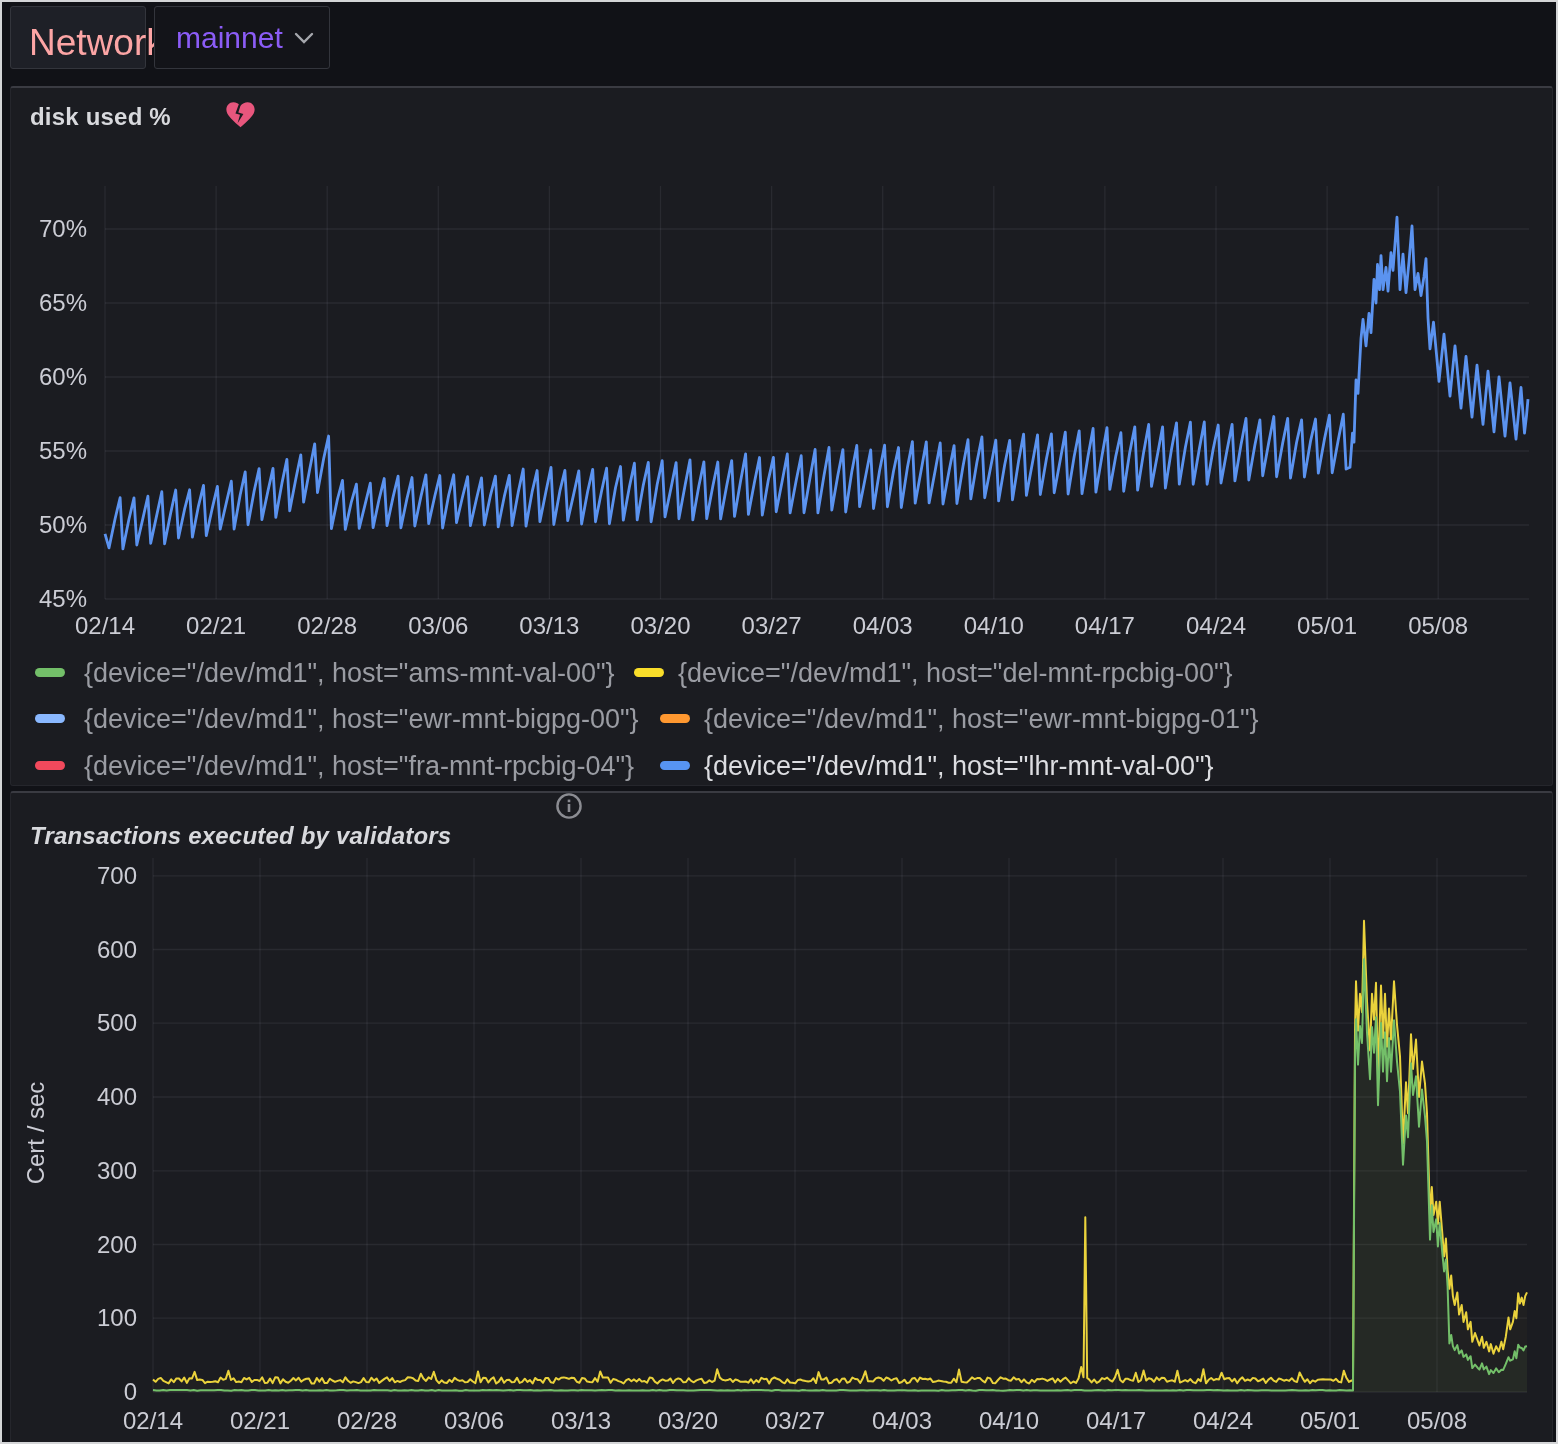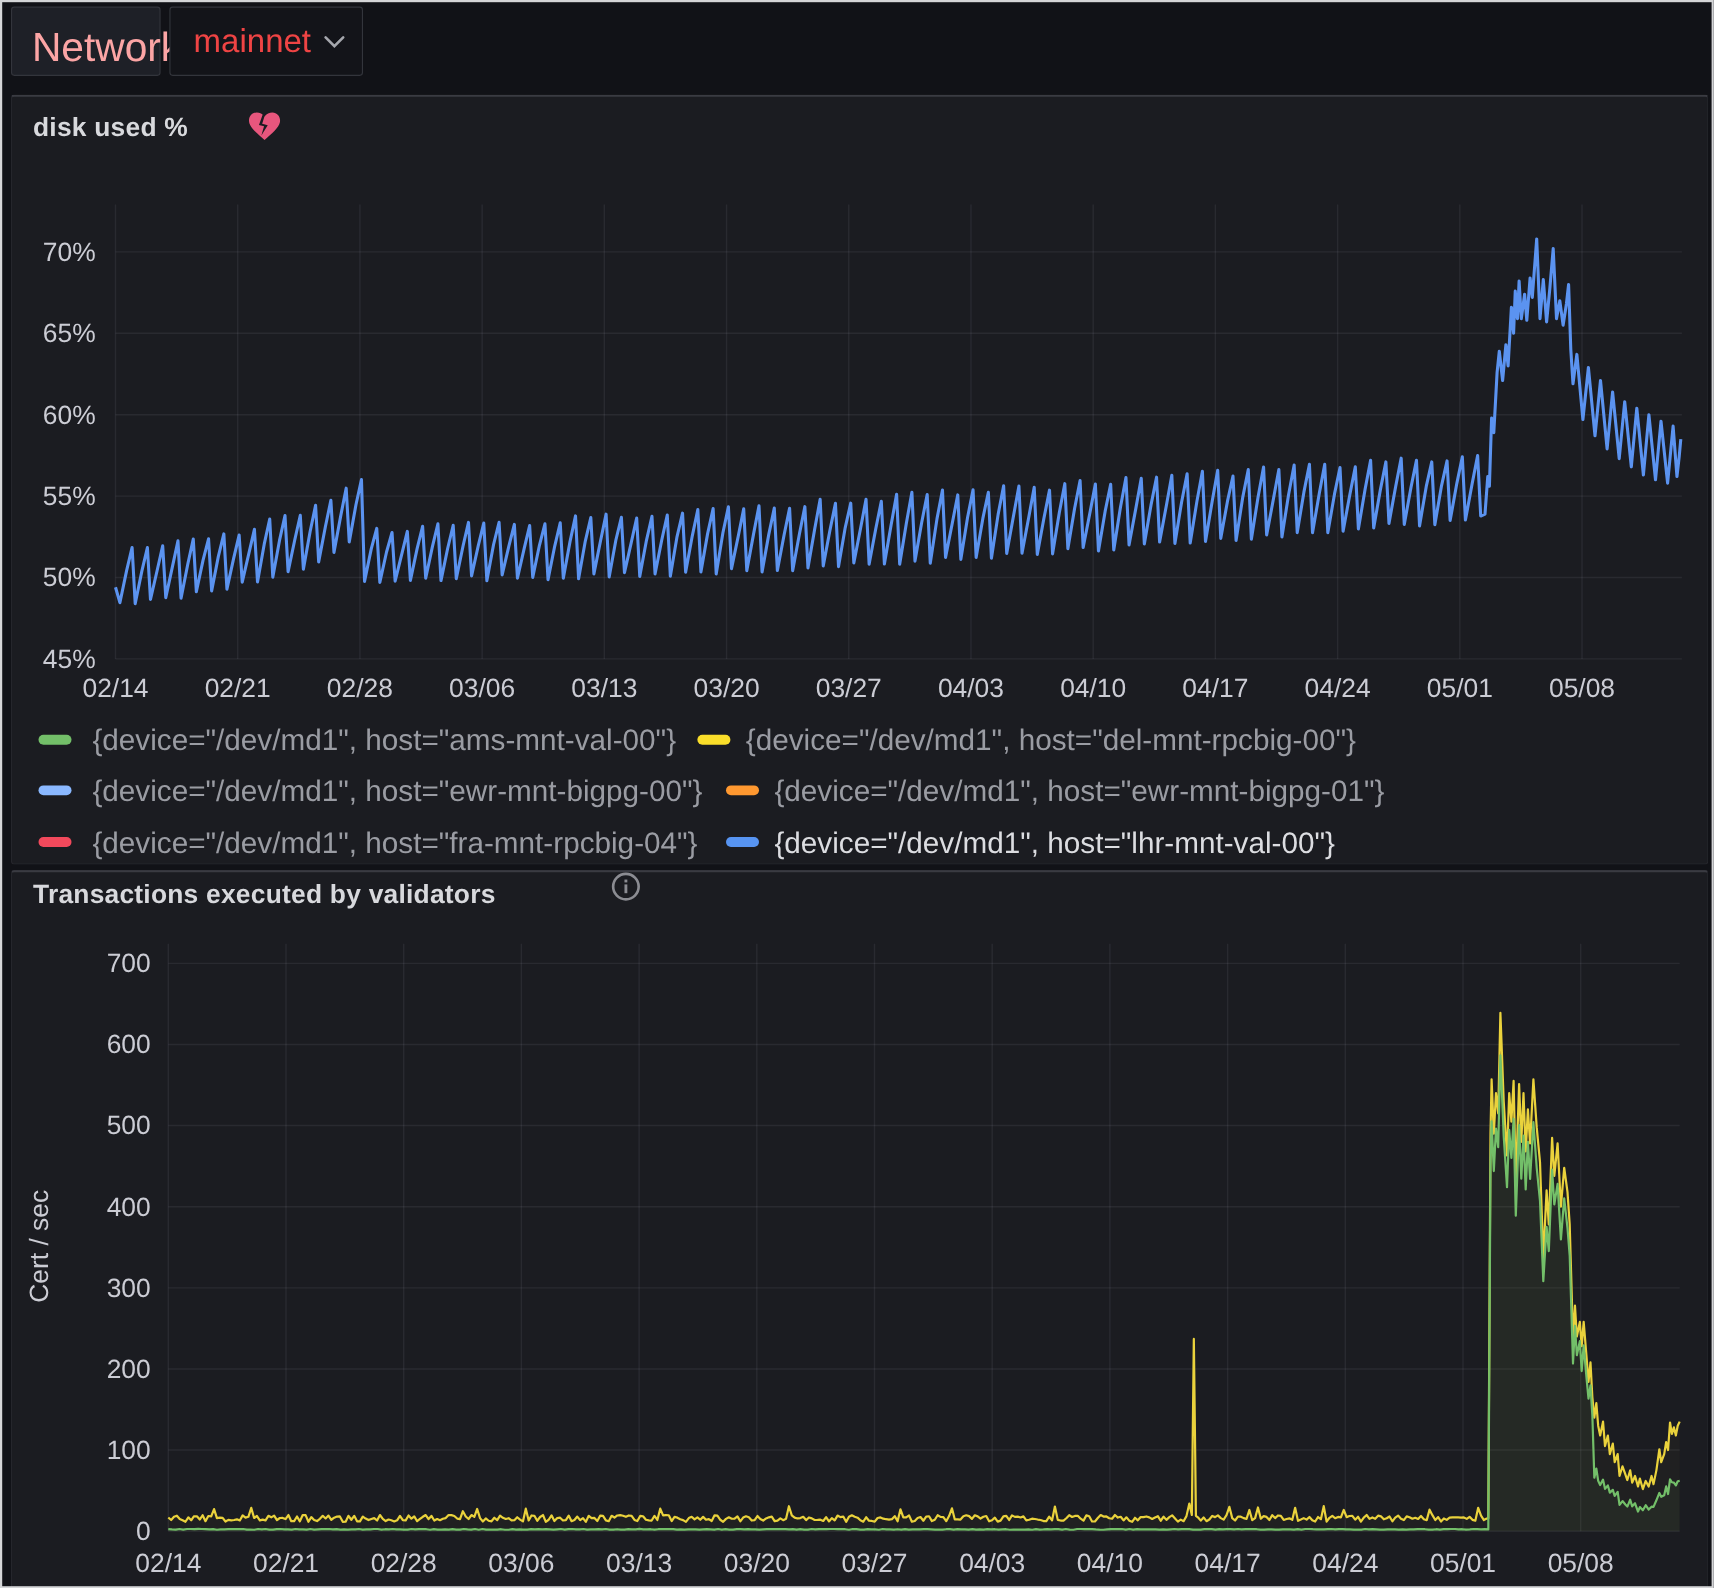--- a/index.html
+++ b/index.html
@@ -13,21 +13,21 @@
 .ltxt { position:absolute; font-size:27px; color:#9a9ca3; white-space:nowrap; }
 .ltxt.bright { color:#dcdde1; }
 svg text { font-family:"Liberation Sans", sans-serif; font-size:24px; fill:#cbccd4; }
 .grid line { stroke:rgba(220,228,255,0.07); stroke-width:1.3; }
 </style></head>
 <body>
 
 <div class="vbox" style="left:10px;top:6px;width:136px;height:63px;background:#1e2027"></div>
 <div style="position:absolute;left:29px;top:22px;font-size:37px;color:#fca5a5;">Network</div>
 <div class="vbox" style="left:154px;top:6px;width:176px;height:63px;background:#131419"></div>
-<div style="position:absolute;left:176px;top:21px;font-size:30px;color:#ef4444;">mainnet</div>
+<div style="position:absolute;left:176px;top:21px;font-size:30px;color:#8b5cf6;">mainnet</div>
 <svg style="position:absolute;left:292px;top:29px" width="24" height="18" viewBox="0 0 24 18">
   <path d="M4 5 L12 13 L20 5" stroke="#a5a7ad" stroke-width="2.4" fill="none" stroke-linecap="round"></path>
 </svg>
 
 <div class="panel" style="top:86px;height:700px;"></div>
 <div class="ptitle" style="left:30px;top:103px;">disk used %</div>
 <svg style="position:absolute;left:226px;top:99px" width="29" height="31" viewBox="0 0 24 24">
   <path fill="#e8567d" d="M12 4.8 C10.6 2.9 8.3 1.8 6.1 1.8 C2.7 1.8 0.3 4.6 0.3 7.9 C0.3 12.1 4.2 15.6 10.1 20.9 L12 22.6 L13.9 20.9 C19.8 15.6 23.7 12.1 23.7 7.9 C23.7 4.6 21.3 1.8 17.9 1.8 C15.7 1.8 13.4 2.9 12 4.8 Z"></path>
   <path fill="#1b1c21" d="M12.6 2.8 L10.2 10.4 L14.4 11.5 L9.6 19.2 L11.6 12.2 L7.8 11.2 L10.8 2.8 Z"></path>
 </svg>
@@ -83,21 +83,21 @@
 <div class="ldash" style="left:35px;top:714px;background:#8AB8FF"></div>
 <div class="ltxt" style="left:84px;top:704px">{device="/dev/md1", host="ewr-mnt-bigpg-00"}</div>
 <div class="ldash" style="left:660px;top:714px;background:#FF9830"></div>
 <div class="ltxt" style="left:704px;top:704px">{device="/dev/md1", host="ewr-mnt-bigpg-01"}</div>
 <div class="ldash" style="left:35px;top:761px;background:#F2495C"></div>
 <div class="ltxt" style="left:84px;top:751px">{device="/dev/md1", host="fra-mnt-rpcbig-04"}</div>
 <div class="ldash" style="left:660px;top:761px;background:#5794F2"></div>
 <div class="ltxt bright" style="left:704px;top:751px">{device="/dev/md1", host="lhr-mnt-val-00"}</div>
 
 <div class="panel" style="top:791px;height:657px;"></div>
-<div class="ptitle" style="left:30px;top:800px;">Transactions executed by validators</div>
+<div class="ptitle" style="left:30px;top:822px;font-style:italic;">Transactions executed by validators</div>
 <svg style="position:absolute;left:555px;top:792px" width="28" height="28" viewBox="0 0 28 28">
   <circle cx="14" cy="14" r="11.6" fill="none" stroke="#8b8c92" stroke-width="2.4"></circle>
   <rect x="12.7" y="12" width="2.6" height="8" fill="#8b8c92"></rect>
   <rect x="12.7" y="7.6" width="2.6" height="2.6" fill="#8b8c92"></rect>
 </svg>
 <svg style="position:absolute;left:10px;top:791px" width="1543" height="653" viewBox="0 0 1543 653">
   <g class="grid">
       <line x1="143" x2="1517" y1="601.0" y2="601.0"></line>
       <line x1="143" x2="1517" y1="527.2" y2="527.2"></line>
       <line x1="143" x2="1517" y1="453.5" y2="453.5"></line>

